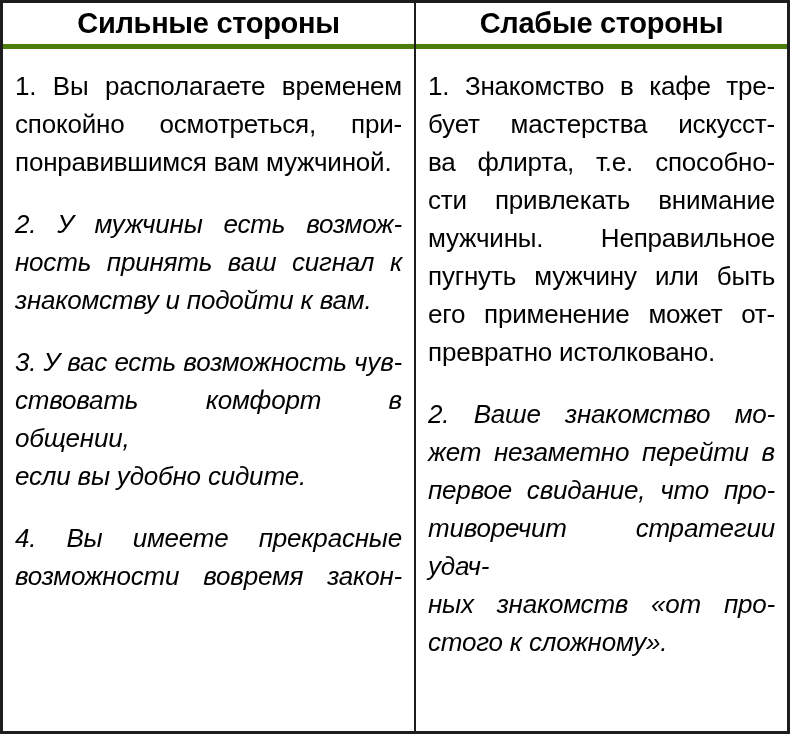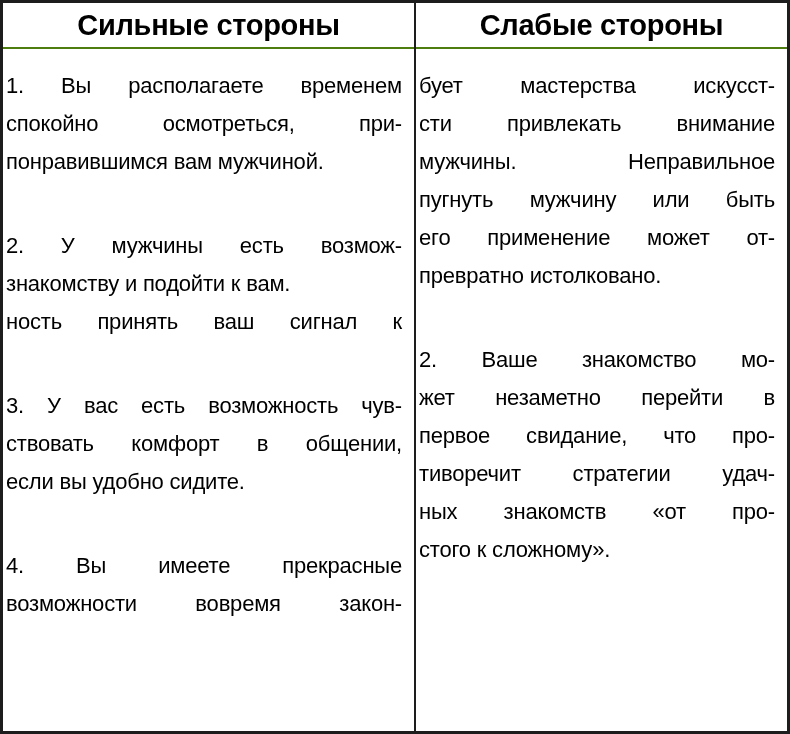--- a/index.html
+++ b/index.html
@@ -29,36 +29,37 @@
     border-right: 2px solid #1d1d1d;
   }
   .col-right {
     flex: 1;
     border-radius: 19px;
   }
   .header {
     height: 46px;
     flex: 0 0 46px;
     box-sizing: border-box;
-    border-bottom: 2px solid #4d7c0f;
+    border-bottom: 5px solid #4d7c0f;
     display: flex;
     align-items: center;
     justify-content: center;
     font-weight: bold;
     font-size: 29px;
     letter-spacing: -0.3px;
   }
   .body {
-    padding: 18px 12px 0 3px;
-    font-size: 22px;
+    padding: 18px 12px 0 12px;
+    font-size: 26px;
     line-height: 38px;
     letter-spacing: -0.2px;
   }
   .para + .para {
-    margin-top: 46px;
+    margin-top: 24px;
+    font-style: italic;
   }
   .line {
     text-align: left;
     white-space: nowrap;
   }
   .line.just {
     white-space: normal;
     text-align: justify;
     text-align-last: justify;
     -moz-text-align-last: justify;
@@ -71,39 +72,41 @@
   <div class="col col-left">
     <div class="header">Сильные стороны</div>
     <div class="body">
         <div class="para">
           <div class="line just">1. Вы располагаете временем</div>
           <div class="line just">спокойно осмотреться, при-</div>
           <div class="line">понравившимся вам мужчиной.</div>
         </div>
         <div class="para">
           <div class="line just">2. У мужчины есть возмож-</div>
+          <div class="line just">ность принять ваш сигнал к</div>
           <div class="line">знакомству и подойти к вам.</div>
-          <div class="line just">ность принять ваш сигнал к</div>
         </div>
         <div class="para">
           <div class="line just">3. У вас есть возможность чув-</div>
           <div class="line just">ствовать комфорт в общении,</div>
           <div class="line">если вы удобно сидите.</div>
         </div>
         <div class="para">
           <div class="line just">4. Вы имеете прекрасные</div>
           <div class="line just">возможности вовремя закон-</div>
         </div>
       </div>
   </div>
   <div class="col col-right">
     <div class="header">Слабые стороны</div>
     <div class="body">
         <div class="para">
+          <div class="line just">1. Знакомство в кафе тре-</div>
           <div class="line just">бует мастерства искусст-</div>
+          <div class="line just">ва флирта, т.е. способно-</div>
           <div class="line just">сти привлекать внимание</div>
           <div class="line just">мужчины. Неправильное</div>
           <div class="line just">пугнуть мужчину или быть</div>
           <div class="line just">его применение может от-</div>
           <div class="line">превратно истолковано.</div>
         </div>
         <div class="para">
           <div class="line just">2. Ваше знакомство мо-</div>
           <div class="line just">жет незаметно перейти в</div>
           <div class="line just">первое свидание, что про-</div>

